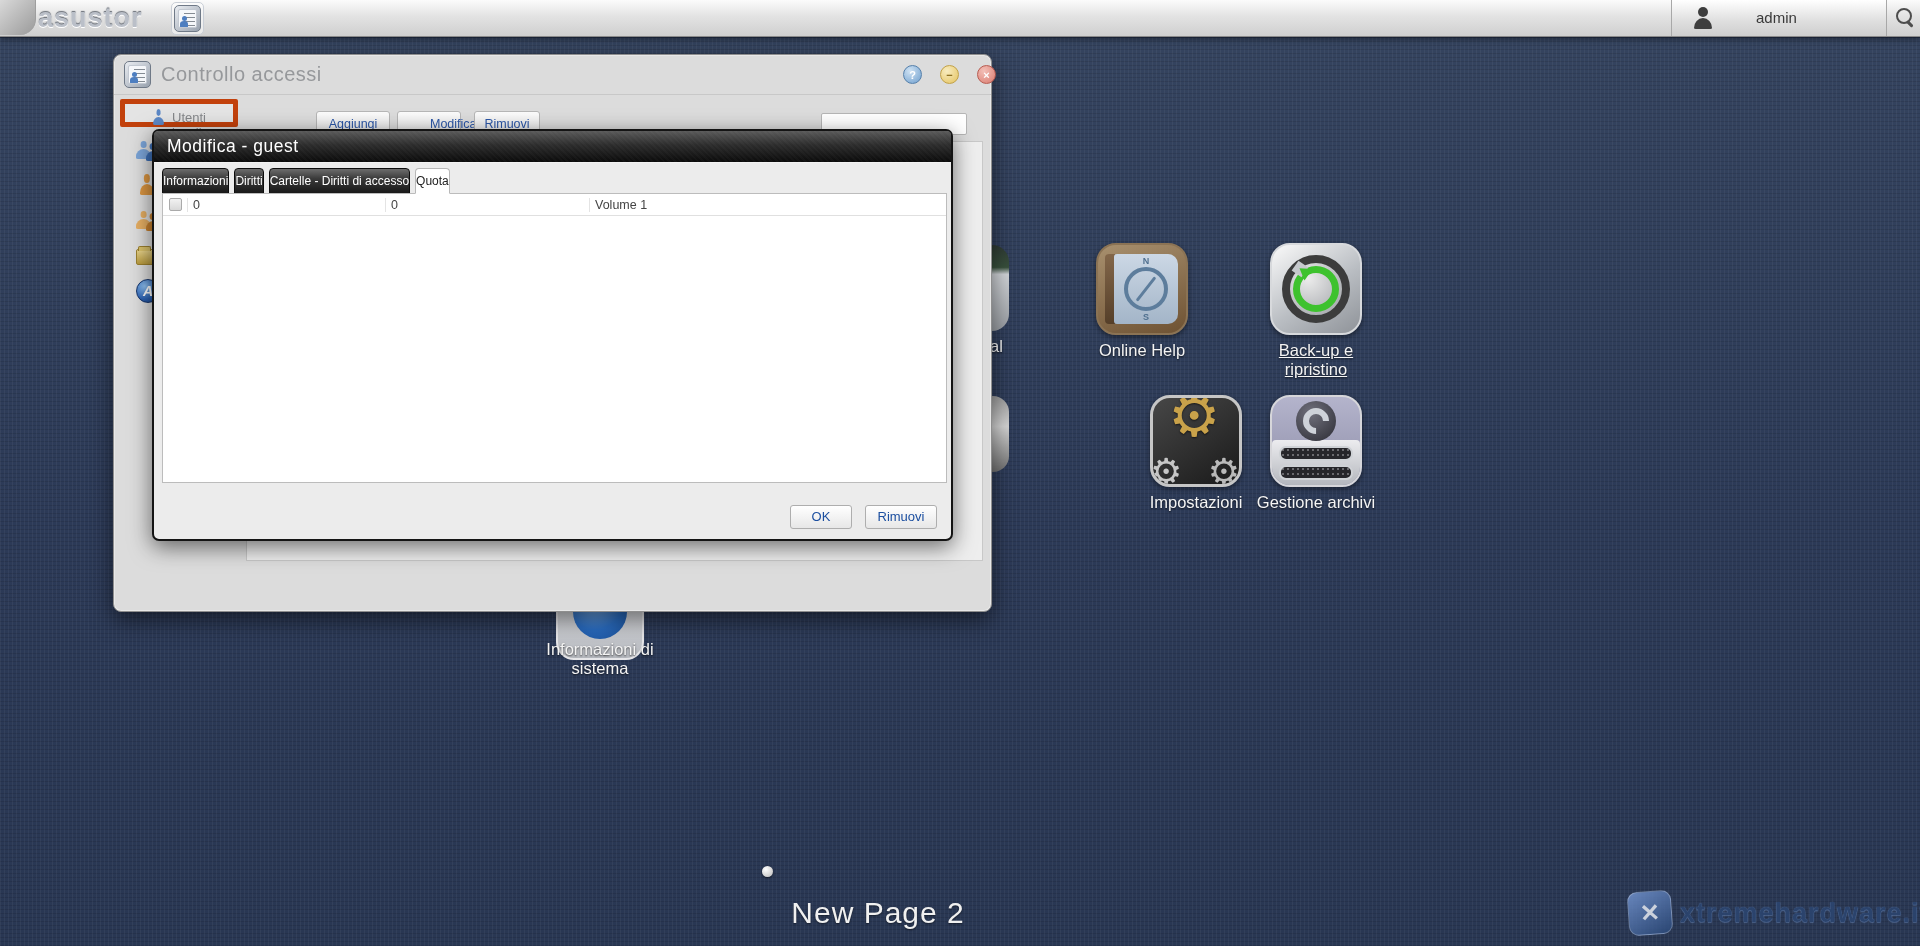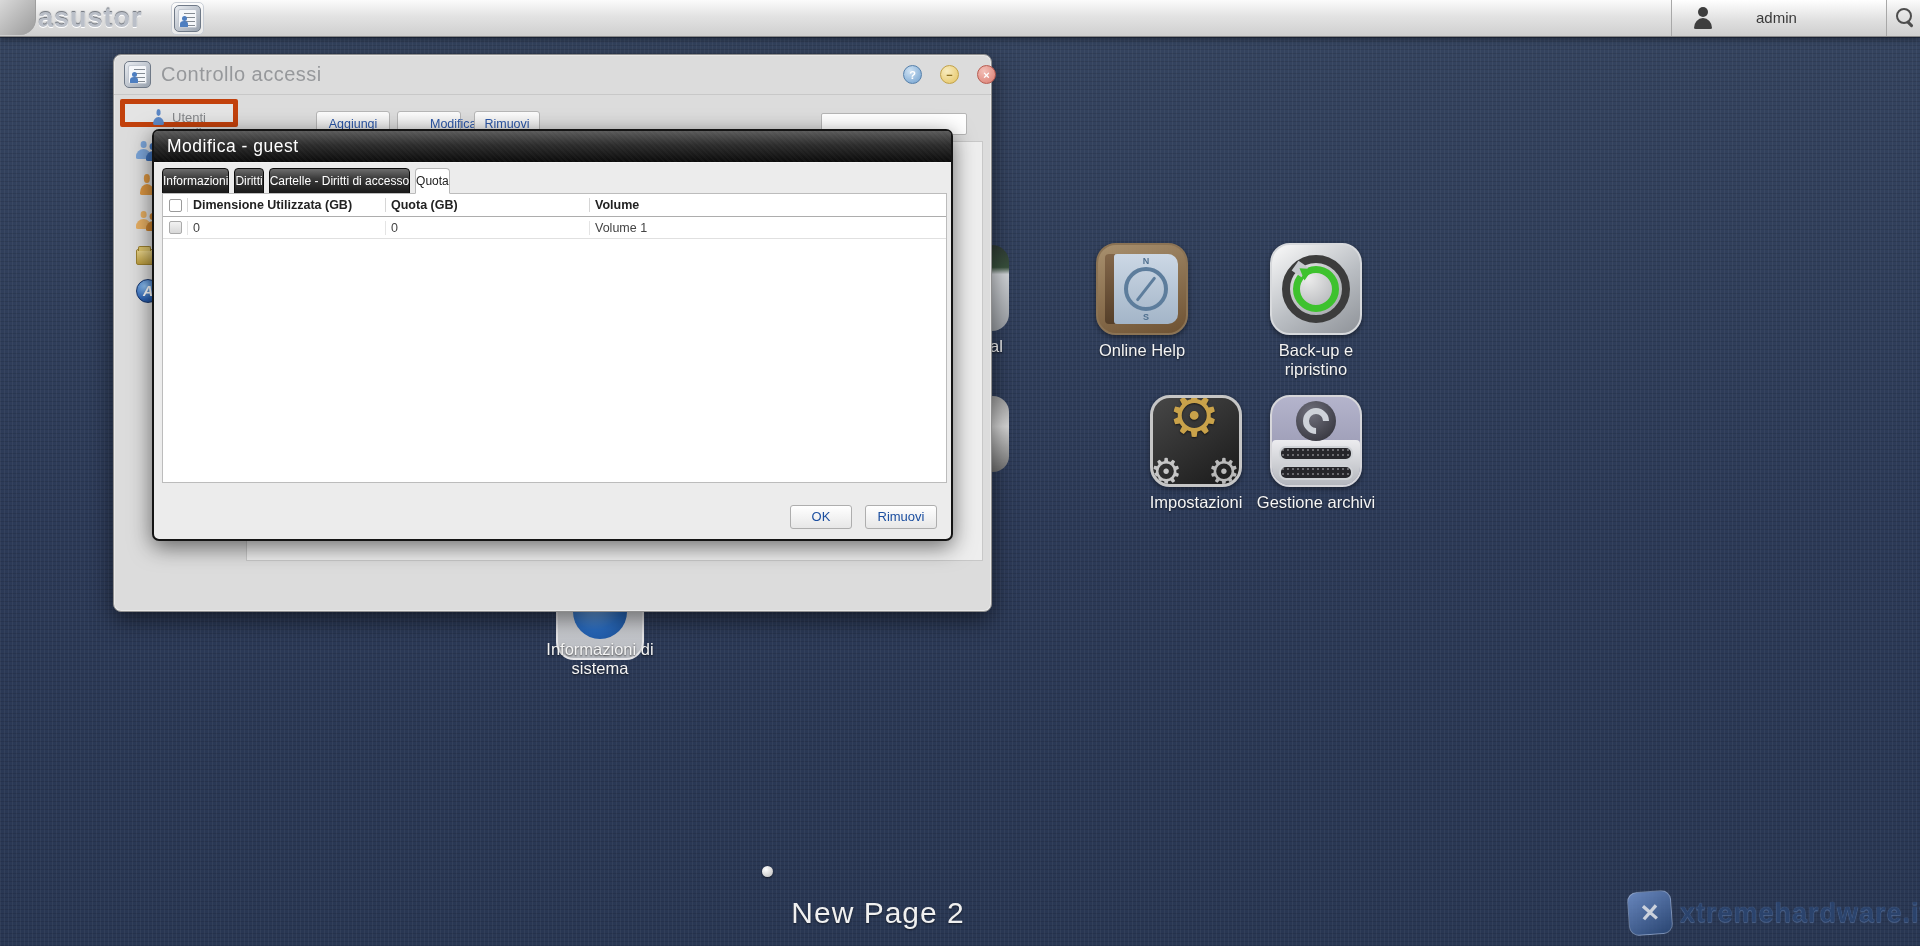--- a/index.html
+++ b/index.html
@@ -256,21 +256,21 @@
   <div class="lbl">Online Help</div>
 </div>
 
 <div class="dicon" style="left:1270px; top:243px;">
   <div class="tile bkp">
     <div class="ring"></div>
       <div class="garc"></div>
       <div class="gap"></div>
       <div class="ah"></div>
   </div>
-  <div class="lbl" style="width:128px;">Back-up e ripristino</div>
+  <div class="lbl" style="width:128px;text-decoration:underline;">Back-up e ripristino</div>
 </div>
 
 <div class="dicon" style="left:1150px; top:395px;">
   <div class="tile gearbox">
       <div class="g2"></div>
     </div>
   <div class="lbl">Impostazioni</div>
 </div>
 
 <div class="dicon" style="left:1270px; top:395px;">
@@ -342,28 +342,20 @@
   <div class="modal-header">
     <div class="modal-title">Modifica - guest</div>
   </div>
   <div class="tabbar">
     <div class="tab inactive">Informazioni</div>
     <div class="tab inactive">Diritti</div>
     <div class="tab inactive">Cartelle - Diritti di accesso</div>
     <div class="tab active">Quota</div>
   </div>
   <div class="modal-content">
-    <div class="trow thead">
-      <div class="c-cb">
-          <span class="cb"></span>
-        </div>
-      <div class="c-1">Dimensione Utilizzata (GB)</div>
-      <div class="c-2">Quota (GB)</div>
-      <div class="c-3">Volume</div>
-    </div>
     <div class="trow tdata">
       <div class="c-cb">
           <span class="cb dim"></span>
         </div>
       <div class="c-1">0</div>
       <div class="c-2">0</div>
       <div class="c-3">Volume 1</div>
     </div>
   </div>
   <div class="modal-footer">

